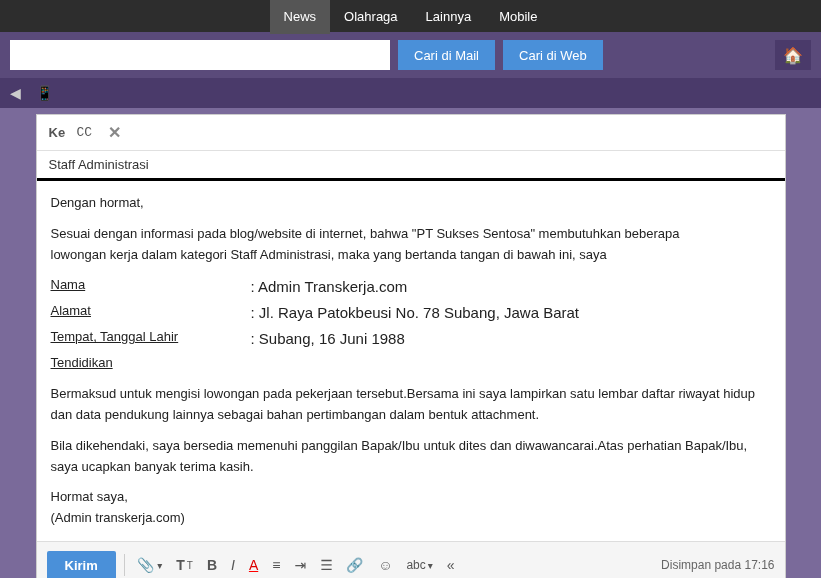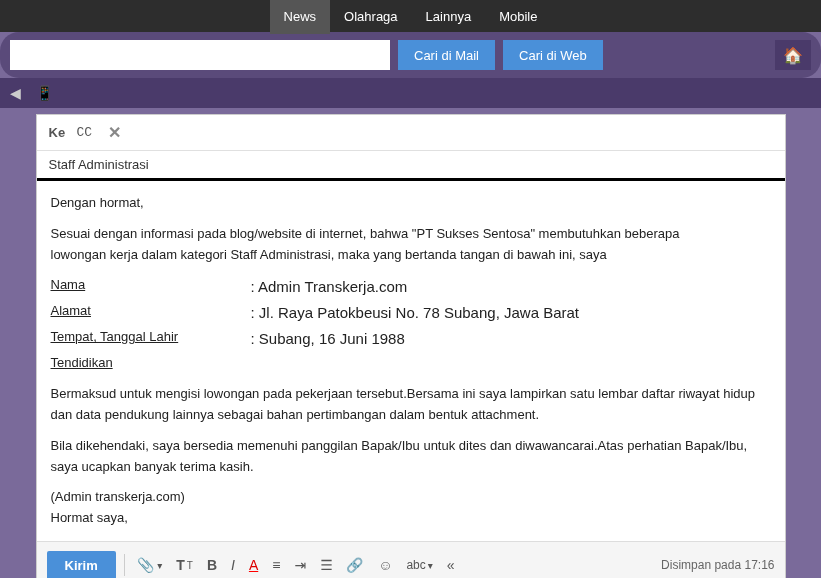--- a/index.html
+++ b/index.html
@@ -26,21 +26,20 @@
     .nav-item.active { background: #555; }
 
     
     .search-bar {
       background: #5a4a7a;
       display: flex;
       align-items: center;
       padding: 8px 10px;
       height: 46px;
       gap: 8px;
-      border-radius: 19px;
     }
     .search-input {
       flex: 0 0 380px;
       height: 30px;
       border: none;
       background: white;
       padding: 0 8px;
       font-size: 13px;
       outline: none;
     }
@@ -251,22 +250,22 @@
       </div>
       <div class="info-row">
         <span class="info-label">Tempat, Tanggal Lahir</span>
         <span class="info-value">: Subang, 16 Juni 1988</span>
       </div>
       <div class="info-row" style="margin-bottom:10px;">
         <span class="info-label underline">Tendidikan</span>
       </div>
       <div class="para">Bermaksud untuk mengisi lowongan pada pekerjaan tersebut.Bersama ini saya lampirkan satu lembar daftar riwayat hidup dan data pendukung lainnya sebagai bahan pertimbangan dalam bentuk attachment.</div>
       <div class="para">Bila dikehendaki, saya bersedia memenuhi panggilan Bapak/Ibu untuk dites dan diwawancarai.Atas perhatian Bapak/Ibu, saya ucapkan banyak terima kasih.</div>
+      <div>Hormat saya,</div>
       <div>(Admin transkerja.com)</div>
-      <div>Hormat saya,</div>
     </div>
 
     <div class="compose-toolbar">
       <button class="btn-send">Kirim</button>
       <div class="toolbar-sep"></div>
       <button class="toolbar-btn">
         <span>📎</span>
         <span style="font-size:10px;">▾</span>
       </button>
       <button class="toolbar-btn">

